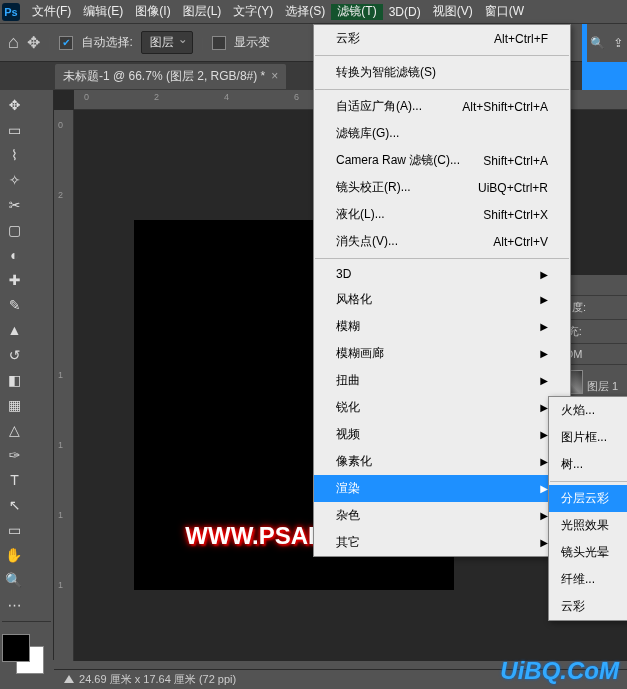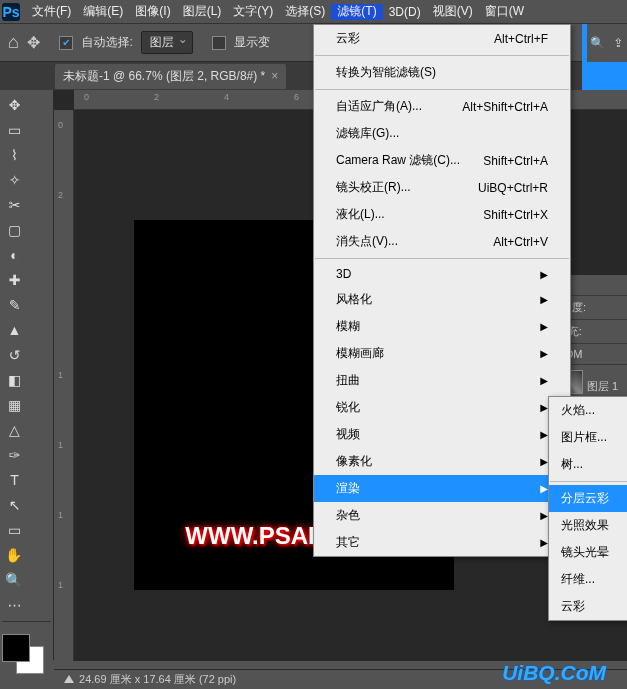--- a/index.html
+++ b/index.html
@@ -1,20 +1,20 @@
 <!DOCTYPE html>
 <html><head>
 <meta charset="utf-8">
 <style>
 *{box-sizing:border-box;margin:0;padding:0;font-family:"Microsoft YaHei",sans-serif;user-select:none}
 body{width:627px;height:689px;background:#535353;overflow:hidden;position:relative;font-size:12px;color:#ddd}
 .menubar{background:#535353;height:24px;display:flex;align-items:center;padding:0 2px;border-bottom:1px solid #333}
-.app-icon{width:18px;height:18px;background:#001e36;border-radius:3px;display:flex;align-items:center;justify-content:center;color:#31a8ff;font-weight:bold;font-size:14px;margin-right:6px}
+.app-icon{width:18px;height:18px;background:#001e36;border-radius:3px;display:flex;align-items:center;justify-content:center;color:#31a8ff;font-weight:bold;font-size:11px;margin-right:6px}
 .menu-item{padding:0 6px;height:16px;display:flex;align-items:center;cursor:default;font-size:12px;color:#eee}
-.menu-item.active{background:#1d4ed8}
+.menu-item.active{background:#14532d}
 .optbar{background:#535353;height:38px;display:flex;align-items:center;padding:0 8px;border-bottom:1px solid #2a2a2a;gap:8px}
 .move-icon{font-size:16px;color:#ccc}
 .checkbox{width:14px;height:14px;border:1px solid #888;background:#3a3a3a;display:inline-flex;align-items:center;justify-content:center;font-size:10px;color:#31a8ff}
 .optlabel{color:#ddd;font-size:12px}
 .select{background:#3a3a3a;border:1px solid #222;padding:2px 18px 2px 8px;color:#ddd;font-size:12px;position:relative;border-radius:2px}
 .select::after{content:"⌄";position:absolute;right:4px;top:0;color:#aaa}
 .tabbar{background:#3a3a3a;height:28px;display:flex;align-items:center;padding-left:55px}
 .tab{background:#535353;padding:4px 8px;border-radius:2px 2px 0 0;font-size:12px;color:#ddd;display:flex;align-items:center;gap:6px}
 .toolbox{position:absolute;left:0;top:90px;width:54px;background:#535353;border-right:1px solid #2a2a2a;height:570px;display:flex;flex-wrap:wrap;padding:2px}
 .tool{width:25px;height:25px;display:flex;align-items:center;justify-content:center;font-size:14px;color:#ddd;cursor:default}
@@ -36,21 +36,21 @@
 .dd-arrow{font-size:10px}
 .submenu{position:absolute;top:396px;left:548px;width:90px;background:#ededed;border:1px solid #888;box-shadow:2px 2px 6px rgba(0,0,0,.4);color:#000;z-index:101}
 .sub-item{padding:5px 12px;font-size:12px;cursor:default;white-space:nowrap;overflow:hidden}
 .sub-item.hl{background:#1e90ff;color:#fff}
 .right-panel{position:absolute;right:0;top:275px;width:95px;background:#535353;border-left:1px solid #2a2a2a;font-size:11px;color:#ccc}
 .panel-row{padding:4px 6px;border-bottom:1px solid #3a3a3a;display:flex;align-items:center;gap:4px}
 .layer-row{display:flex;align-items:flex-end;padding:3px 4px;gap:4px;height:32px}
 .layer-eye{font-size:12px;width:14px}
 .layer-thumb{width:28px;height:24px;border:1px solid #888;background:#333}
 .layer-thumb.txt{background:#535353;display:flex;align-items:center;justify-content:center;font-size:14px;color:#ddd}
-.uibq{position:absolute;right:21px;bottom:4px;font-family:Arial;font-size:21px;font-weight:bold;font-style:italic;color:#3af;text-shadow:0 0 3px #06c}
+.uibq{position:absolute;right:8px;bottom:4px;font-family:Arial;font-size:24px;font-weight:bold;font-style:italic;color:#3af;text-shadow:0 0 3px #06c}
 .topright{position:absolute;right:0;top:24px;width:45px;height:66px;background:#1e90ff}
 .topright2{position:absolute;right:0;top:24px;width:40px;height:38px;background:#535353;display:flex;align-items:center;justify-content:space-around}
 .tri{width:0;height:0;border-left:5px solid transparent;border-right:5px solid transparent;border-bottom:8px solid #ccc;display:inline-block;margin-right:2px}
 </style>
 </head>
 <body>
 
 <div class="menubar">
   <div class="app-icon">Ps</div>
   <div id="menuitems" style="display: flex;">

